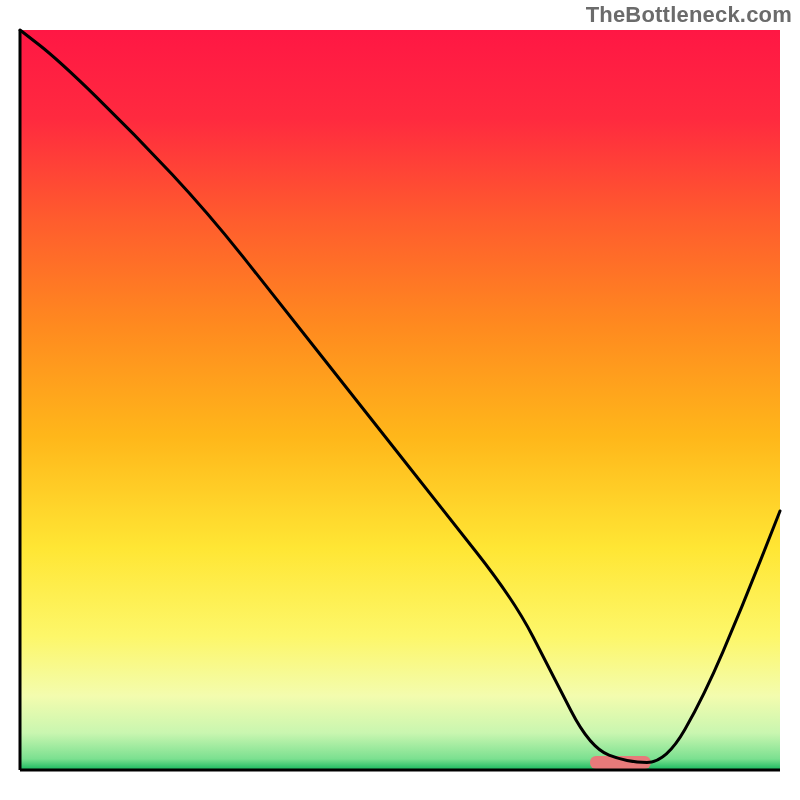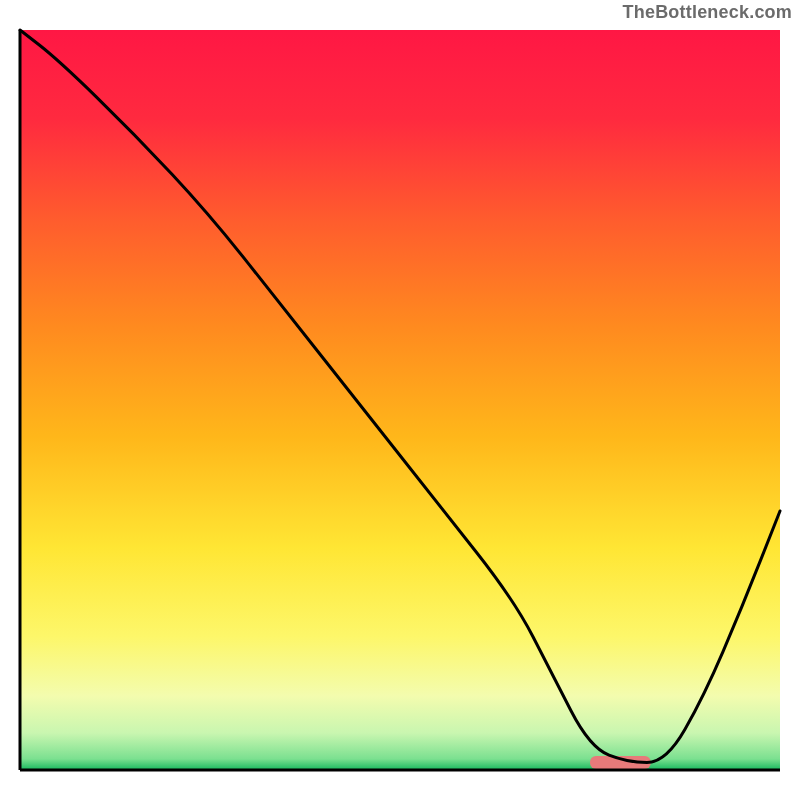--- a/index.html
+++ b/index.html
@@ -8,21 +8,21 @@
     width: 800px;
     height: 800px;
     background: #ffffff;
     font-family: Arial, Helvetica, sans-serif;
     overflow: hidden;
   }
   .watermark {
     position: absolute;
     top: 2px;
     right: 8px;
-    font-size: 18px;
+    font-size: 22px;
     font-weight: bold;
     color: #6b6b6b;
     letter-spacing: 0.2px;
     z-index: 20;
   }
   .chart-wrap {
     position: absolute;
     top: 0;
     left: 0;
     width: 800px;

